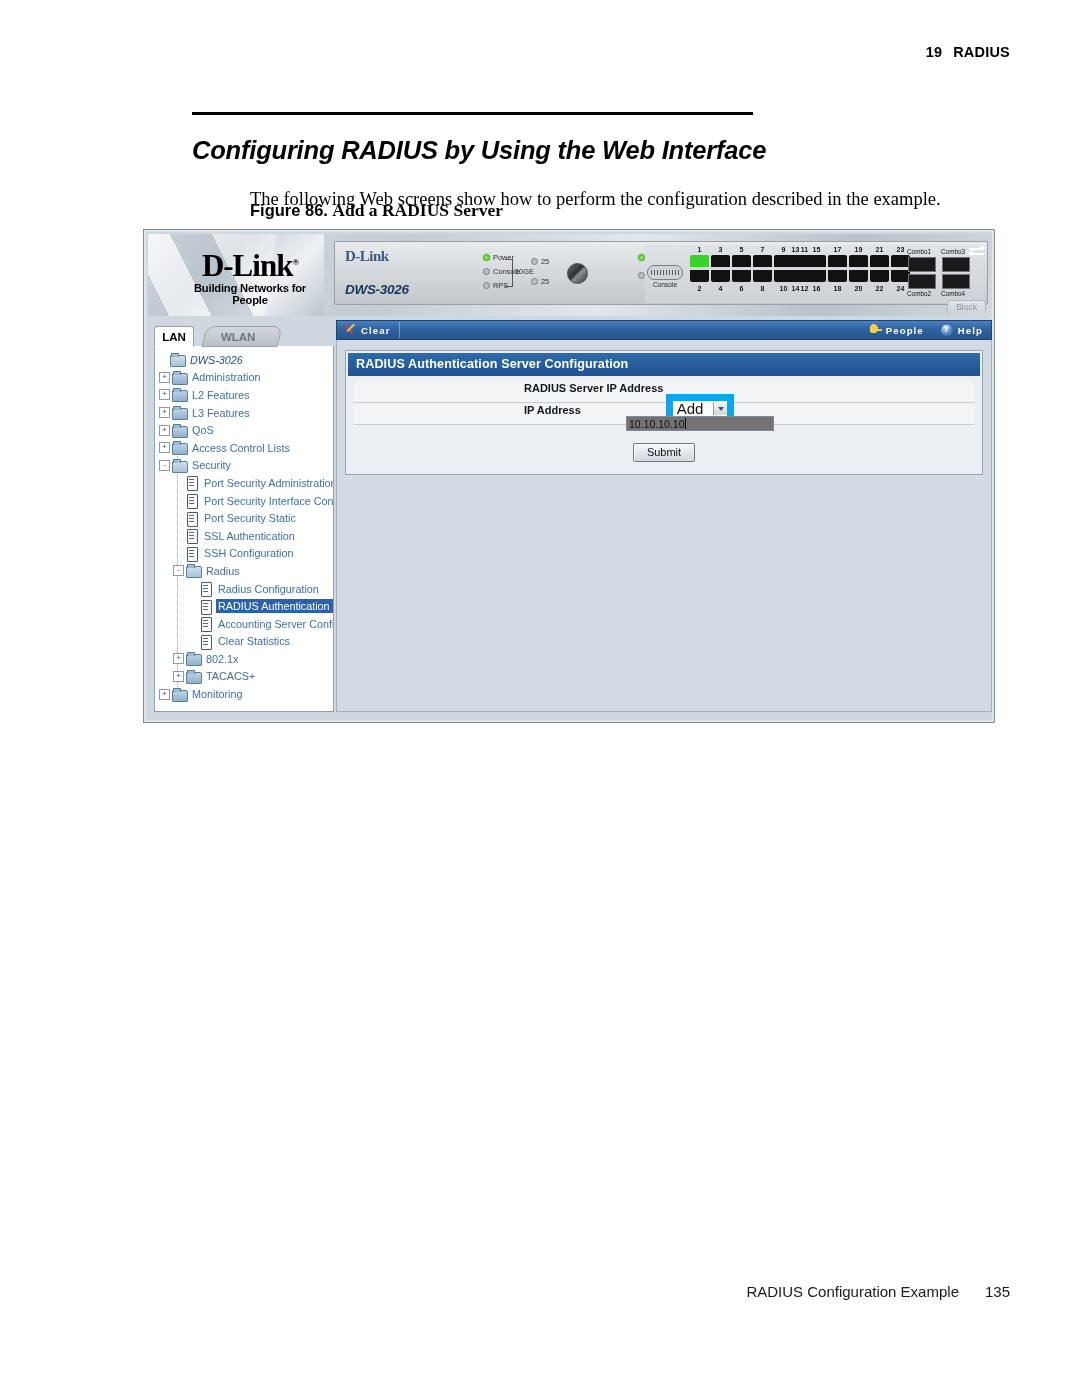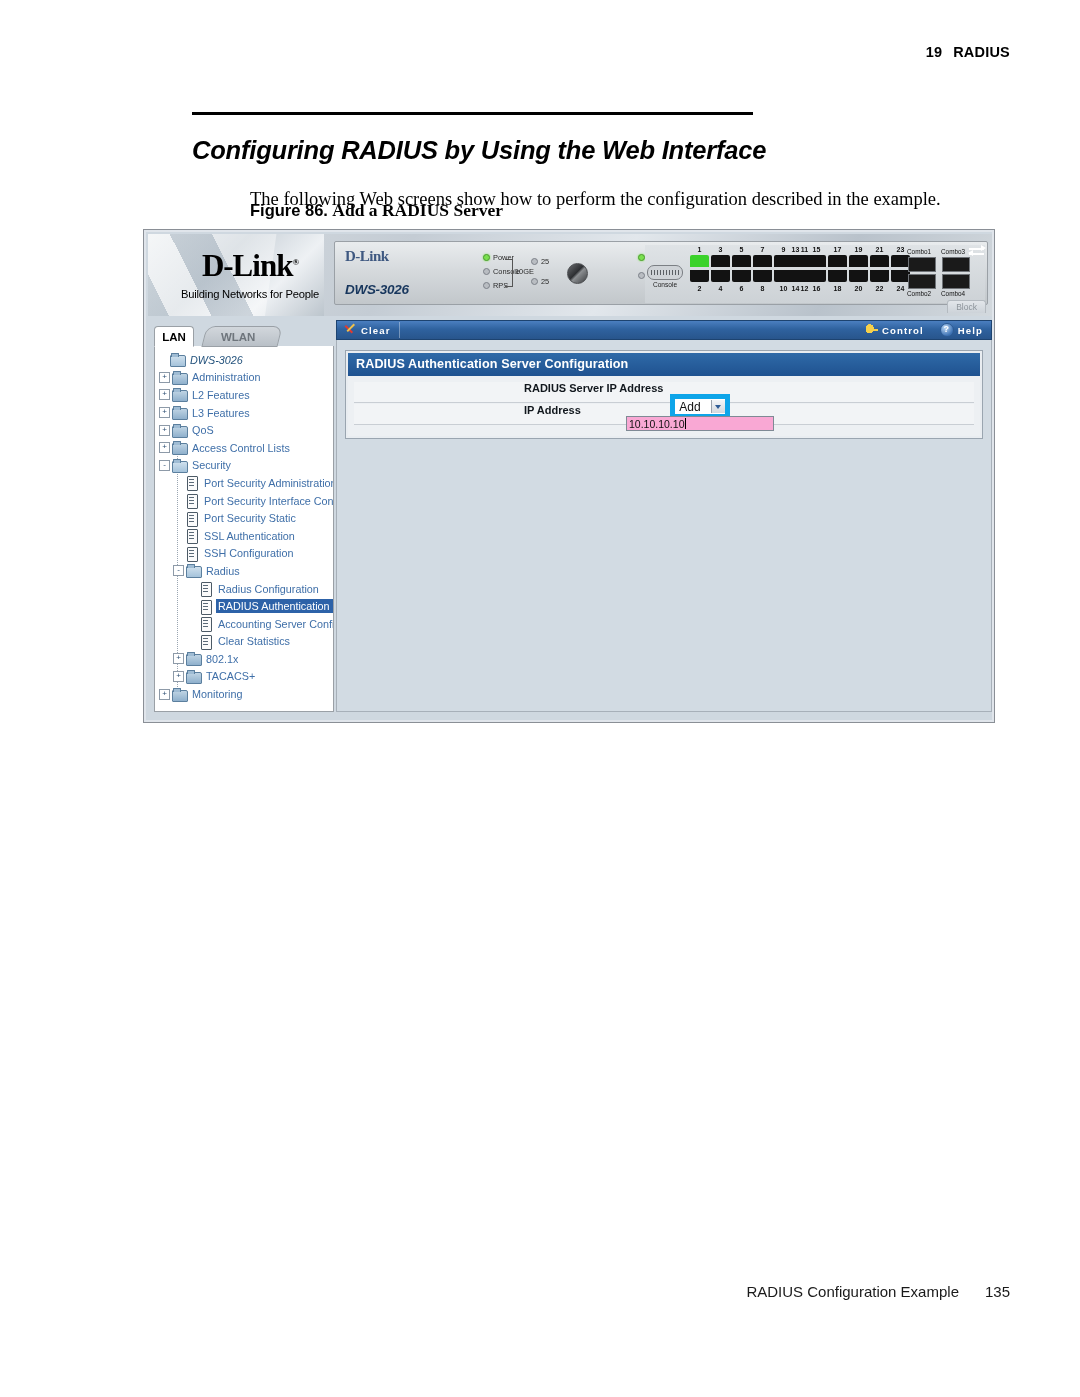--- a/index.html
+++ b/index.html
@@ -155,25 +155,25 @@
     position: relative;
     display: inline-block;
   }
   .dlink-logo .dl-reg {
     font-size: 9px;
     vertical-align: super;
     font-weight: bold;
   }
   .dlink-logo .dl-tag {
     font-family: "Liberation Sans", sans-serif;
-    font-weight: normal;
+    font-weight: bold;
     font-size: 11.2px;
     color: #000;
     letter-spacing: -0.2px;
-    margin-top: 7px;
+    margin-top: 1px;
     text-align: center;
   }
 
   
   .device {
     position: absolute;
     left: 186px; top: 7px;
     width: 654px; height: 64px;
     background: linear-gradient(180deg,#e9ecee 0%, #d6dadd 45%, #c2c7cb 100%);
     border: 1px solid #9aa0a6;
@@ -596,44 +596,44 @@
   .form-row .fld {
     flex: 1 1 auto;
     display: flex;
     align-items: center;
     padding-left: 72px;
   }
   .sel {
     display: inline-flex;
     align-items: center;
     height: 15px;
-    border: 5px solid #0ea5e9;
+    border: 7px solid #0ea5e9;
     background: #fff;
-    font-size: 12px;
+    font-size: 15px;
     color: #111;
     padding: 0 0 0 4px;
   }
   .sel .sel-text { padding-right: 10px; }
   .sel .sel-arrow {
     width: 13px; height: 13px;
     background: linear-gradient(180deg,#f4f6f8,#d3d9de);
     border-left: 1px solid #9aa3ac;
     display: flex; align-items: center; justify-content: center;
   }
   .sel .sel-arrow i {
     width:0;height:0;
     border-left:3px solid transparent;
     border-right:3px solid transparent;
     border-top:4px solid #2d5b94;
   }
   .txtbox {
     width: 148px;
     height: 15px;
     border: 1px solid #7f8a95;
-    background: #f9a8d4;
+    background: #737373;
     font-size: 10.5px;
     color: #111;
     padding: 0 2px;
     display: flex;
     align-items: center;
     box-sizing: border-box;
     position: relative;
     font-family: "Liberation Sans", sans-serif;
   }
   .txtbox .caret {
@@ -929,21 +929,21 @@
 
   <div class="toolbar">
     <div class="tb-btn">
       <span class="tb-ico tool"></span>
       <span>Clear</span>
     </div>
     <div class="tb-sep"></div>
     <div class="tb-spacer"></div>
     <div class="tb-btn">
       <span class="tb-ico key"></span>
-      <span>Control</span>
+      <span>People</span>
     </div>
     <div class="tb-btn">
       <span class="tb-ico help">?</span>
       <span>Help</span>
     </div>
   </div>
 
   <div class="content">
     <div class="panel">
       <div class="panel-title">RADIUS Authentication Server Configuration</div>
@@ -964,20 +964,23 @@
         <div class="form-row">
           <div class="lbl">IP Address</div>
           <div class="fld">
             <div class="txtbox">
               <span>10.10.10.10</span>
                 <span class="caret"></span>
             </div>
           </div>
         </div>
 
+        <div class="submit-wrap">
+          <div class="btn">Submit</div>
+        </div>
 
       </div>
     </div>
   </div>
 
 </div>
 
 <div class="page-footer">
   <span>RADIUS Configuration Example</span><span class="pagenum">135</span>
 </div>

